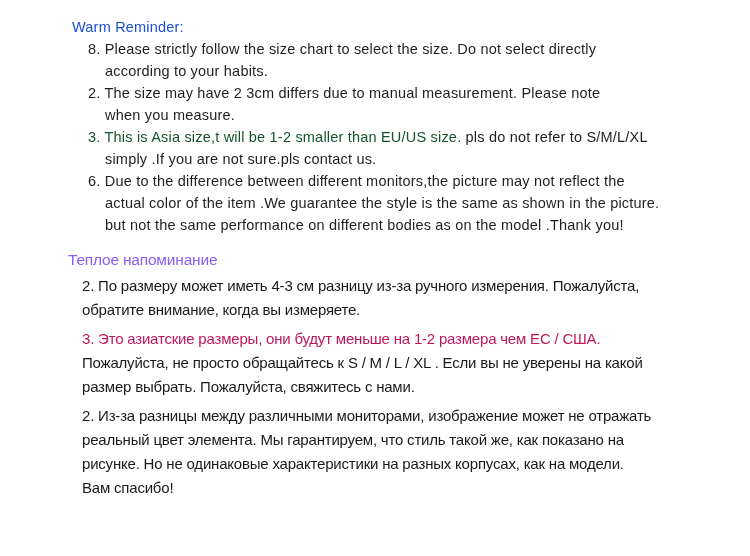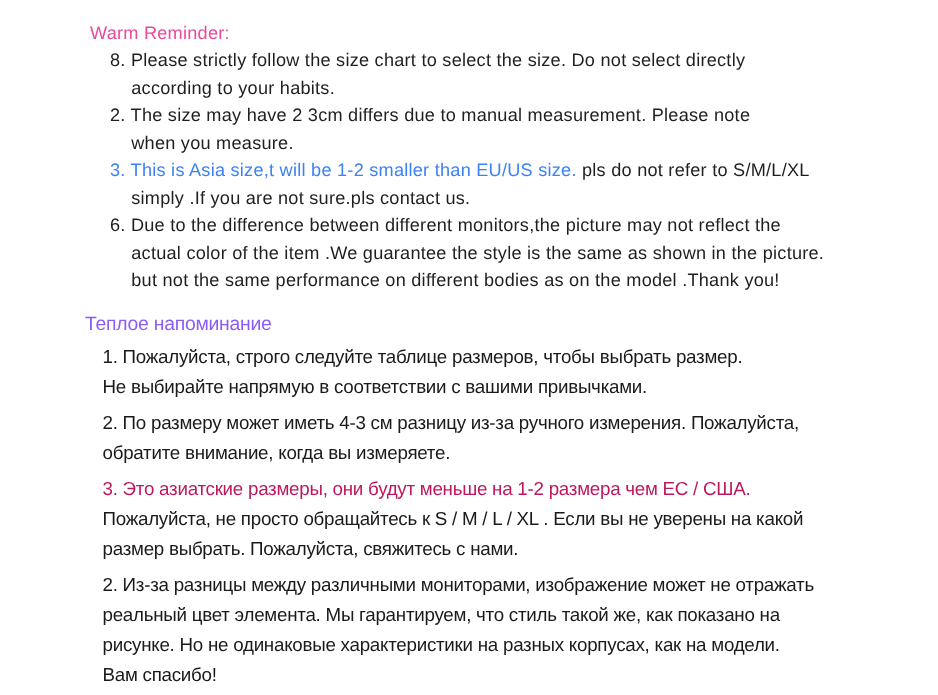--- a/index.html
+++ b/index.html
@@ -17,36 +17,36 @@
 
   
   .en-section {
     padding-top: 16px;
   }
   .en-title {
     margin-left: 72px;
     font-size: 14.5px;
     line-height: 22px;
     letter-spacing: 0.2px;
-    color: #ec4899;
+    color: #1d4ed8;
   }
   .en-items {
     margin-left: 105px;
     width: 640px;
   }
   .en-item {
     font-size: 14.5px;
     line-height: 22px;
     letter-spacing: 0.2px;
     color: #1f1f1f;
     white-space: pre;
     text-indent: -17px;
   }
   .red-en {
-    color: #3b82f6;
+    color: #14532d;
   }
 
   
   .ru-section {
     margin-top: 12px;
   }
   .ru-title {
     margin-left: 68px;
     font-size: 15.5px;
     line-height: 24px;
@@ -86,22 +86,20 @@
 simply .If you are not sure.pls contact us.</span></div>
       <div class="en-item">6. Due to the difference between different monitors,the picture may not reflect the
 actual color of the item .We guarantee the style is the same as shown in the picture.
 but not the same performance on different bodies as on the model .Thank you!</div>
     </div>
   </section>
 
   <section class="ru-section">
     <div class="ru-title">Теплое напоминание</div>
     <div class="ru-paras">
-      <div class="ru-para">1. Пожалуйста, строго следуйте таблице размеров, чтобы выбрать размер.
-Не выбирайте напрямую в соответствии с вашими привычками.</div>
       <div class="ru-para">2. По размеру может иметь 4-3 см разницу из-за ручного измерения. Пожалуйста,
 обратите внимание, когда вы измеряете.</div>
       <div class="ru-para"><span class="red-ru">3. Это азиатские размеры, они будут меньше на 1-2 размера чем ЕС / США.</span><span>
 Пожалуйста, не просто обращайтесь к S / M / L / XL . Если вы не уверены на какой
 размер выбрать. Пожалуйста, свяжитесь с нами.</span></div>
       <div class="ru-para">2. Из-за разницы между различными мониторами, изображение может не отражать
 реальный цвет элемента. Мы гарантируем, что стиль такой же, как показано на
 рисунке. Но не одинаковые характеристики на разных корпусах, как на модели.
 Вам спасибо!</div>
     </div>

